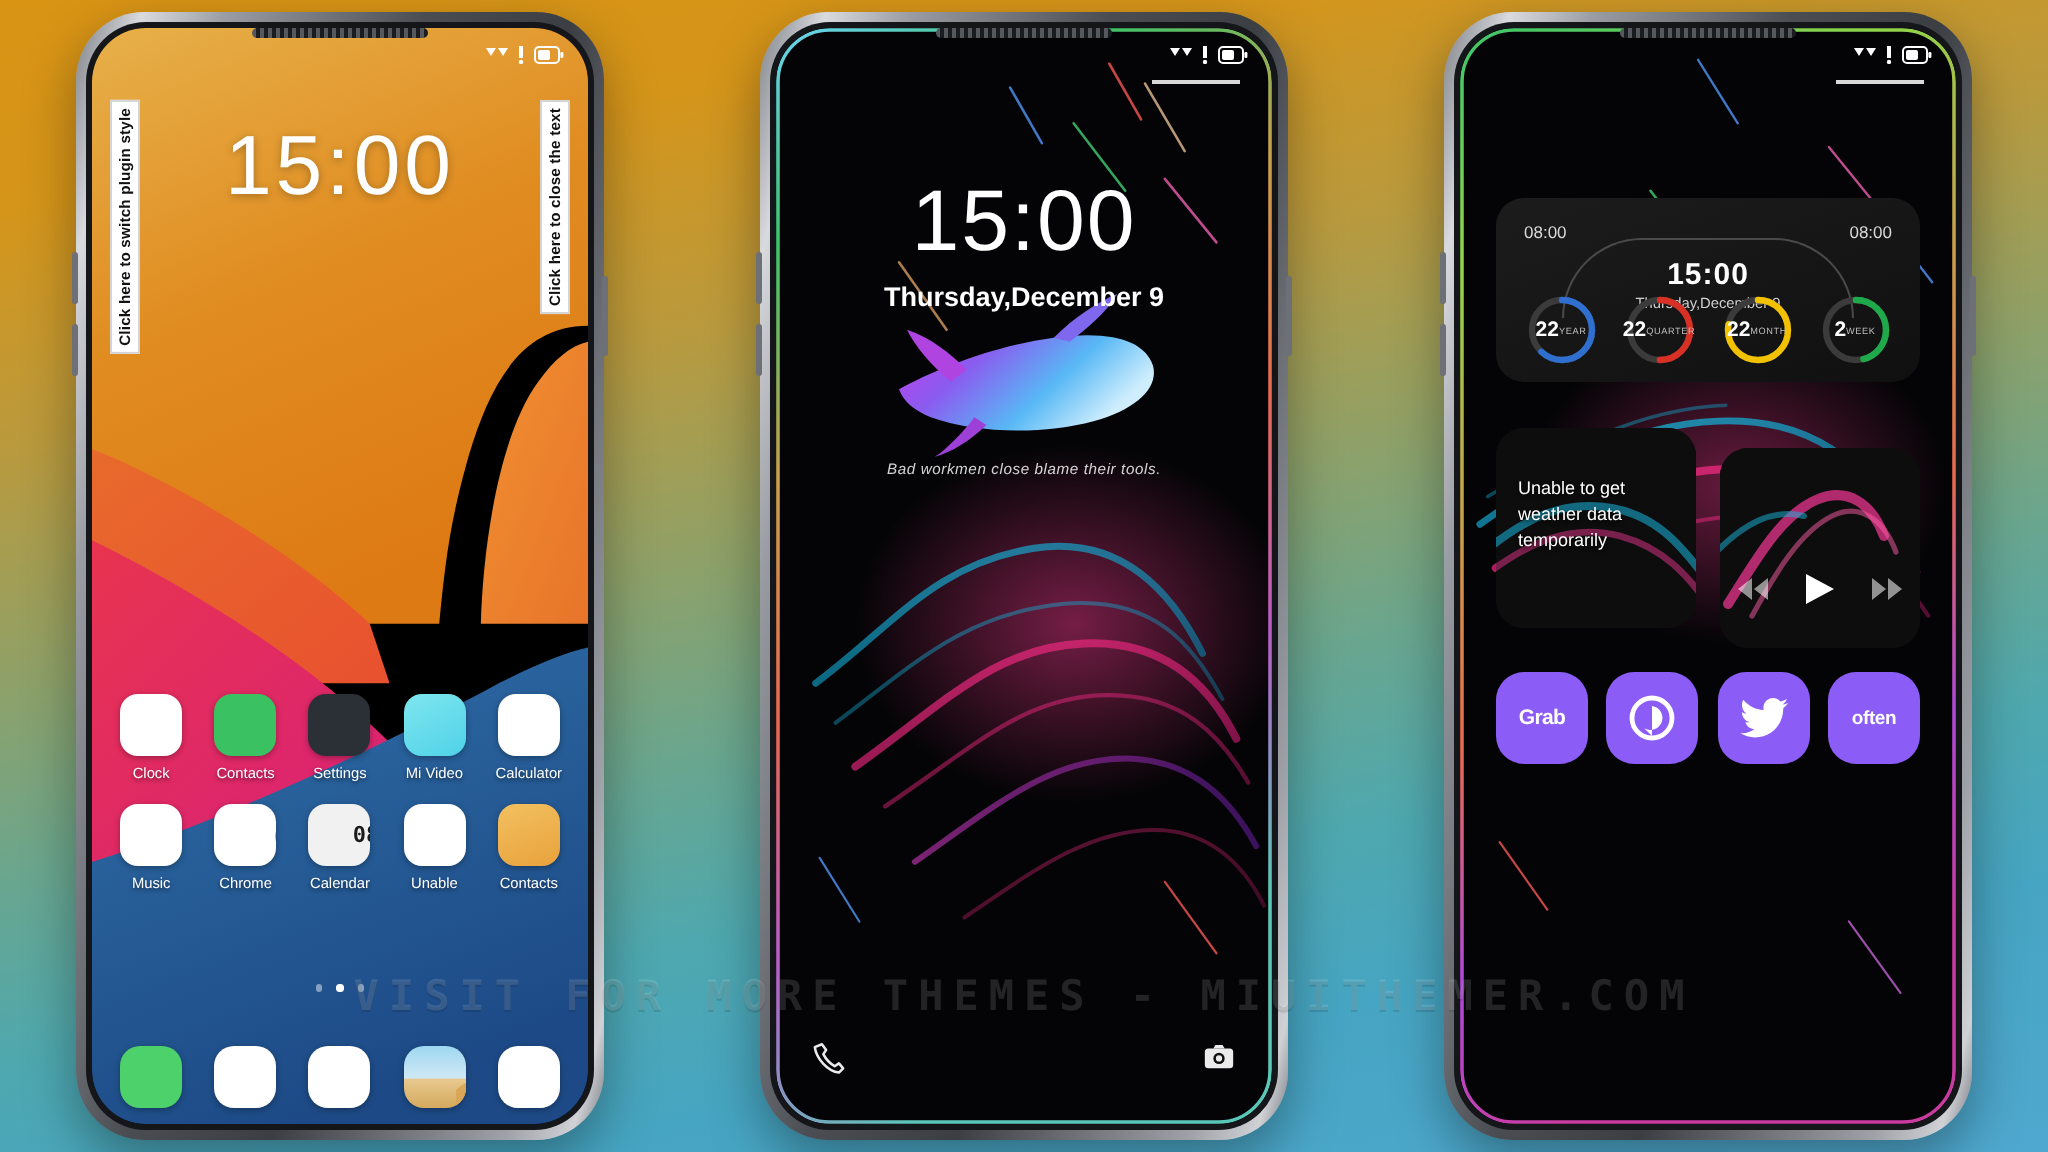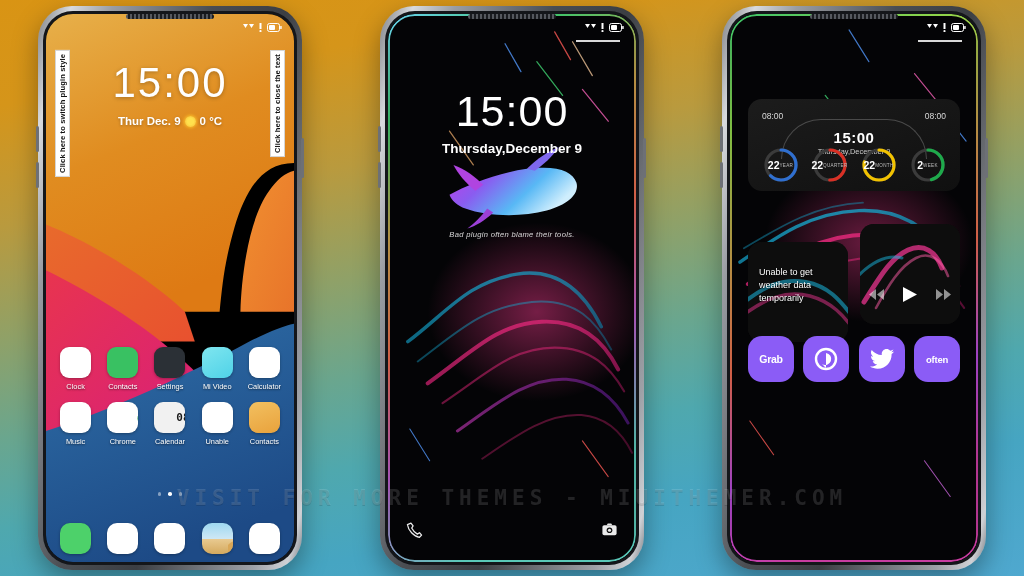--- a/index.html
+++ b/index.html
@@ -146,21 +146,21 @@
   .rings{ position:absolute; left:0; right:0; bottom:7px;
           display:flex; justify-content:space-around; padding:0 8px; }
   .ring{ position:relative; width:38px; height:38px; }
   .ring svg{ position:absolute; inset:0; transform:rotate(-90deg); }
   .ring .v{ position:absolute; inset:0; display:flex; 
             align-items:center; justify-content:center; color:#fff; }
   .ring .v b{ font-size:10.5px; font-weight:600; line-height:1; }
   .ring .v s{ font-size:4.6px; text-decoration:none; color:#bdbdbd;
               letter-spacing:.3px; margin-top:1.5px; }
 
-  #w-weather{ left:18px; top:228px; width:100px; height:100px; }
+  #w-weather{ left:18px; top:200px; width:100px; height:100px; }
   .w-weather-txt{ position:absolute; left:11px; top:24px; right:8px;
                   color:#fff; font-size:9px; line-height:1.45;
                   text-shadow:0 1px 2px rgba(0,0,0,.7); }
   #w-music{ right:18px; top:210px; width:100px; height:100px; }
   .mctrl{ position:absolute; left:0; right:0; bottom:22px;
           display:flex; justify-content:space-around; align-items:center;
           color:#fff; }
 
   .shortcuts{ position:absolute; left:18px; right:18px; top:322px;
               display:flex; justify-content:space-between; z-index:14; }
@@ -227,25 +227,20 @@
           <rect x="2" y="2" width="6" height="5" rx="1" fill="#fff"></rect>
           <rect x="13.2" y="3" width="1.5" height="3" rx="0.6" fill="#fff"></rect>
           </svg>
       </div>
 
       <div class="hint hint-l">Click here to switch plugin style</div>
       <div class="hint hint-r">Click here to close the text</div>
 
       <div class="clock1">
         <div class="t">15:00</div>
-        <div class="d">
-          <span>Thur Dec. 9</span>
-          <span class="sun"></span>
-          <span>0 °C</span>
-        </div>
       </div>
 
       <div class="grid">
         <div class="app">
           <div class="icn" style="background:#fff;">
             <svg viewBox="0 0 31 31" width="31" height="31">
                 <circle cx="15.5" cy="15.5" r="10.5" fill="#202124"></circle>
             <circle cx="15.5" cy="15.5" r="1.6" fill="#fff"></circle>
                 <rect x="15" y="7" width="1.3" height="9" fill="#fff"></rect>
               </svg></div>
@@ -488,21 +483,21 @@
           <rect x="13.2" y="3" width="1.5" height="3" rx="0.6" fill="#fff"></rect>
           </svg>
       </div>
       <div style="position:absolute;top:26px;right:16px;width:44px;height:1.6px;background:#fff;opacity:.85;z-index:24;"></div>
 
       <div class="clock2">
         <div class="t">15:00</div>
         <div class="d">Thursday,December 9</div>
       </div>
 
-      <div class="quote">Bad plugin often blame their tools.</div>
+      <div class="quote">Bad workmen close blame their tools.</div>
 
       <div class="lockbtn" style="left:18px;">
         <svg width="17" height="17" viewBox="0 0 24 24">
           <path d="M7 3 L10 7 L8 10 C10 14 12.5 16.5 16 18.5 L19 16.5 L22 20 L19 23 C11 22 3 13 2 5 Z" fill="none" stroke="#fff" stroke-width="1.8" stroke-linejoin="round"></path>
           </svg></div>
       <div class="lockbtn" style="right:18px;">
         <svg width="17" height="17" viewBox="0 0 24 24">
           <rect x="2" y="6" width="20" height="14" rx="2.5" fill="#fff"></rect>
           <path d="M8 6 L9.5 3.5 H14.5 L16 6 Z" fill="#fff"></path>
           <circle cx="12" cy="13" r="4" fill="#111"></circle>

